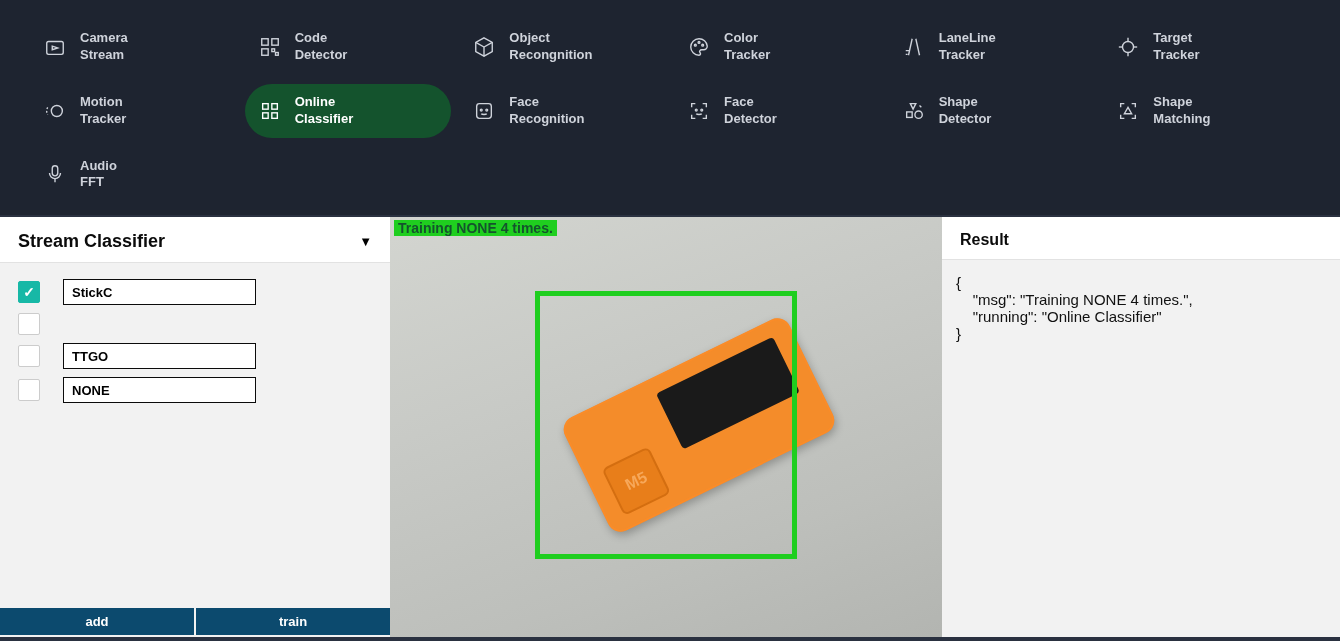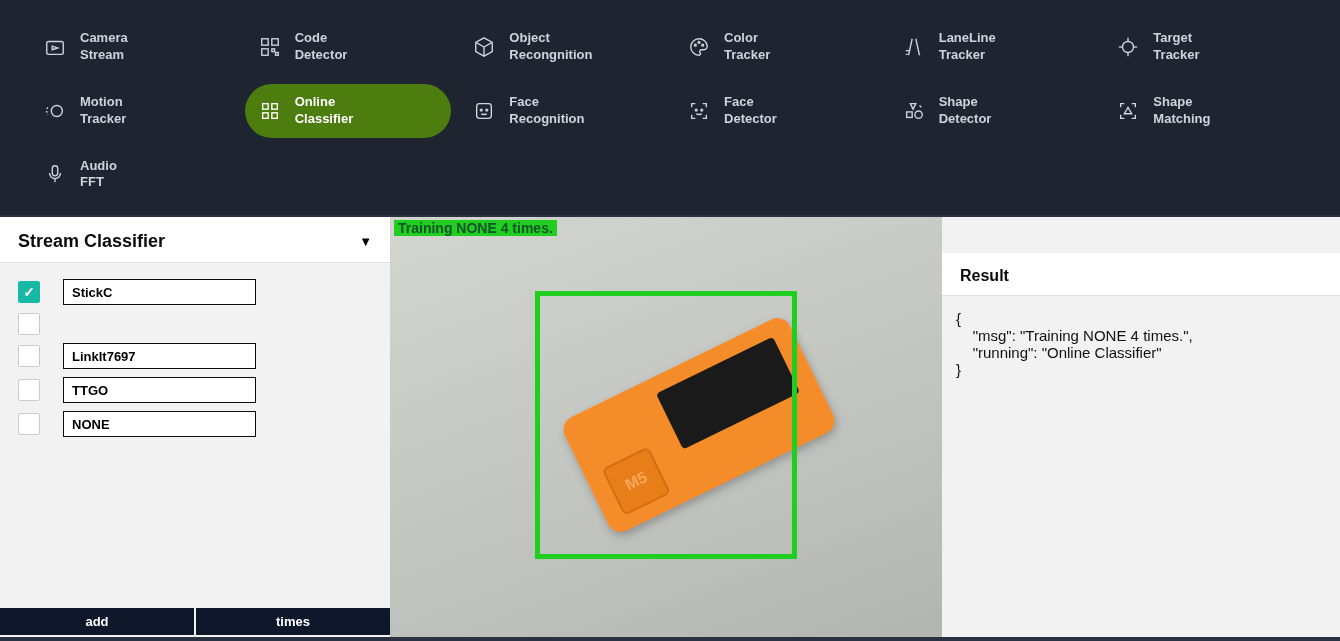--- a/index.html
+++ b/index.html
@@ -3,54 +3,54 @@
 <meta charset="utf-8">
 <style>
 * { box-sizing: border-box; margin: 0; padding: 0; }
 body { font-family: -apple-system, BlinkMacSystemFont, "Segoe UI", Arial, sans-serif; background: #fff; width: 1340px; height: 641px; overflow: hidden; }
 
 
 .topnav { background: #1e2430; padding: 20px 30px 14px 30px; }
 .nav-row { display: flex; gap: 8px; margin-bottom: 10px; }
 .nav-row:last-child { margin-bottom: 0; }
 .nav-item { display: flex; align-items: center; gap: 14px; width: 208px; padding: 10px 14px; border-radius: 28px; cursor: pointer; }
-.nav-item.active { background: #4d7c0f; }
+.nav-item.active { background: #14532d; }
 .nav-icon { width: 22px; height: 22px; flex-shrink: 0; display:flex; align-items:center; justify-content:center; }
 .nav-icon svg { stroke: #cfd3db; fill: none; stroke-width: 1.5; }
 .nav-item.active .nav-icon svg { stroke: #fff; }
 .nav-label { color: #cfd3db; font-size: 13px; font-weight: 600; line-height: 1.3; }
 .nav-item.active .nav-label { color: #fff; }
 
 
 .main { display: flex; height: calc(641px - 192px); border-top: 2px solid #2a3140; }
 .sidebar { width: 390px; background: #f2f2f2; display: flex; flex-direction: column; position: relative; }
 .sidebar-header { background: #fff; padding: 14px 18px 10px 18px; display: flex; justify-content: space-between; align-items: center; border-bottom: 1px solid #e2e2e2; }
 .sidebar-title { font-size: 18px; font-weight: 800; color: #0b0b0b; }
 .collapse-icon { font-size: 13px; cursor: pointer; }
 .class-list { padding: 16px 18px; flex: 1; overflow: auto; }
 .class-row { display: flex; align-items: center; gap: 23px; margin-bottom: 8px; }
 .cb { width: 22px; height: 22px; border: 1px solid #ccc; background: #fff; border-radius: 2px; display:flex; align-items:center; justify-content:center; cursor:pointer; }
 .cb.checked { background: #17b8a6; border-color: #17b8a6; }
 .cb.checked::after { content: "✓"; color: #fff; font-size: 14px; font-weight: bold; }
 .class-input { flex: 0 0 162px; height: 26px; border: 1.5px solid #0b0b0b; padding: 0 8px; font-size: 13px; font-weight: 600; background: #fff; }
 .btn-grid { display: grid; grid-template-columns: 1fr 1fr; gap: 2px; }
-.action-btn { background: #0f172a; color: #fff; border: none; padding: 6px 0; font-size: 13px; font-weight: 600; cursor: pointer; }
+.action-btn { background: #0c4a6e; color: #fff; border: none; padding: 6px 0; font-size: 13px; font-weight: 600; cursor: pointer; }
 
 
 .camera { width: 552px; position: relative; background: #d5d6d4; }
 .camera-canvas { width: 100%; height: 100%; position: relative; background: linear-gradient(160deg,#d3d5d0 0%,#c8cac6 35%,#bdbfbb 70%,#b1b3af 100%); }
 .overlay-label { position: absolute; top: 3px; left: 4px; background: #1fce1f; color: #14532d; font-size: 14px; font-weight: 700; padding: 0 4px; }
 .bbox { position: absolute; border: 5px solid #1fce1f; top: 74px; left: 145px; width: 262px; height: 268px; }
 .device { position: absolute; top: 145px; left: 184px; width: 250px; height: 126px; transform: rotate(-26deg); background: #f48c2a; border-radius: 14px; box-shadow: 0 4px 8px rgba(0,0,0,0.25), inset 0 0 0 2px rgba(255,140,40,0.6); }
 .screen { position: absolute; top: 16px; right: 20px; width: 130px; height: 62px; background: #1a1a1a; border-radius: 4px; }
 .btn-square { position: absolute; bottom: 14px; left: 18px; width: 52px; height: 52px; background: #e87e1a; border-radius: 6px; border: 2px solid #d46e10; display:flex; align-items:center; justify-content:center; color:#f7a85a; font-size:16px; font-weight:700; }
 
 
 .result { flex: 1; background: #f2f2f2; display: flex; flex-direction: column; }
-.result-header { background: #fff; padding: 14px 18px 10px 18px; border-bottom: 1px solid #e2e2e2; margin-top: 36px; }
+.result-header { background: #fff; padding: 14px 18px 10px 18px; border-bottom: 1px solid #e2e2e2; }
 .result-title { font-size: 16px; font-weight: 800; color: #0b0b0b; }
 .result-body { padding: 14px 14px; font-family: Arial, sans-serif; font-size: 15px; color: #111; white-space: pre; }
 
 
 .bottom-strip { position: fixed; bottom: 0; left: 0; right: 0; height: 4px; background: #2a3140; }
 </style>
 </head>
 <body>
 
 <div class="topnav">
@@ -211,34 +211,30 @@
     <div class="class-list" id="class-list">
         <div class="class-row">
           <div class="cb checked"></div>
           <input class="class-input" value="StickC" style="">
         </div>
         <div class="class-row">
           <div class="cb"></div>
         </div>
         <div class="class-row">
           <div class="cb"></div>
-          <input class="class-input" value="LinkIt7697" style="">
-        </div>
-        <div class="class-row">
-          <div class="cb"></div>
           <input class="class-input" value="TTGO" style="">
         </div>
         <div class="class-row">
           <div class="cb"></div>
           <input class="class-input" value="NONE" style="">
         </div>
       </div>
     <div class="btn-grid">
       <button class="action-btn">add</button>
-      <button class="action-btn">times</button>
+      <button class="action-btn">train</button>
       <button class="action-btn">save&amp;run</button>
       <button class="action-btn">reset</button>
     </div>
   </div>
 
   <div class="camera">
     <div class="camera-canvas">
       <span class="overlay-label">Training NONE 4 times.</span>
       <div class="device">
         <div class="screen"></div>

